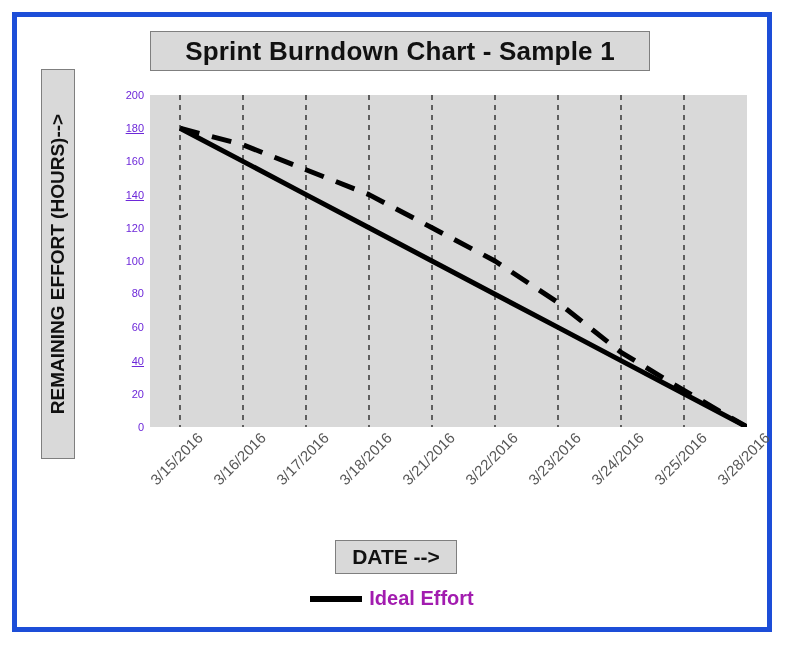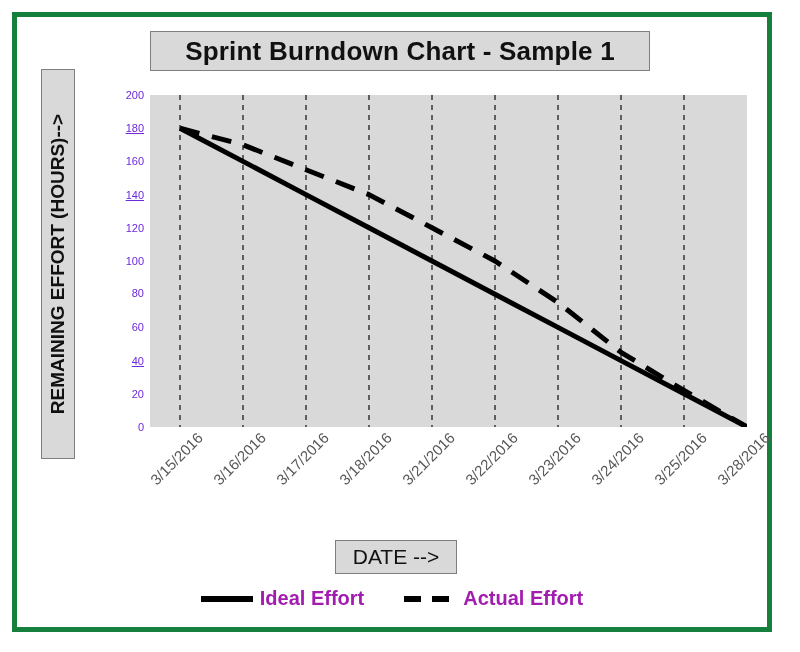--- a/index.html
+++ b/index.html
@@ -7,21 +7,21 @@
     width:800px;height:652px;
     background:#ffffff;
     font-family:"Liberation Sans", sans-serif;
     overflow:hidden;
   }
   #chart-frame{
     position:absolute;
     left:12px;top:12px;
     width:760px;height:620px;
     box-sizing:border-box;
-    border:5px solid #15803d;
+    border:5px solid #1d4ed8;
     background:#ffffff;
   }
   
   #chart-title{
     position:absolute;
     left:133px;top:14px;
     width:500px;height:40px;
     box-sizing:border-box;
     background:#d9d9d9;
     border:1.5px solid #7f7f7f;
@@ -47,21 +47,21 @@
   }
   
   #x-axis-title{
     position:absolute;
     left:318px;top:523px;
     width:122px;height:34px;
     box-sizing:border-box;
     background:#d9d9d9;
     border:1.5px solid #7f7f7f;
     display:flex;align-items:center;justify-content:center;
-    font-size:21px;font-weight:normal;color:#111111;
+    font-size:21px;font-weight:bold;color:#111111;
   }
   
   #plot-area{
     position:absolute;
     left:133px;top:78px;
     width:597px;height:332px;
     background:#d9d9d9;
   }
   #plot-svg{position:absolute;left:0;top:0;}
   
@@ -164,19 +164,15 @@
       <div class="xtick" style="left: 611px;"><span class="xtick-inner">3/28/2016</span></div>
     </div>
 
   <div id="x-axis-title">DATE --&gt;</div>
 
   <div id="legend">
       <div class="legend-item">
         <span class="swatch-solid"></span>
         <span class="legend-label">Ideal Effort</span>
       </div>
-      <div class="legend-item">
-        <span class="swatch-dashed"></span>
-        <span class="legend-label">Actual Effort</span>
-      </div>
     </div>
 
 </div>
 
 </body></html>

